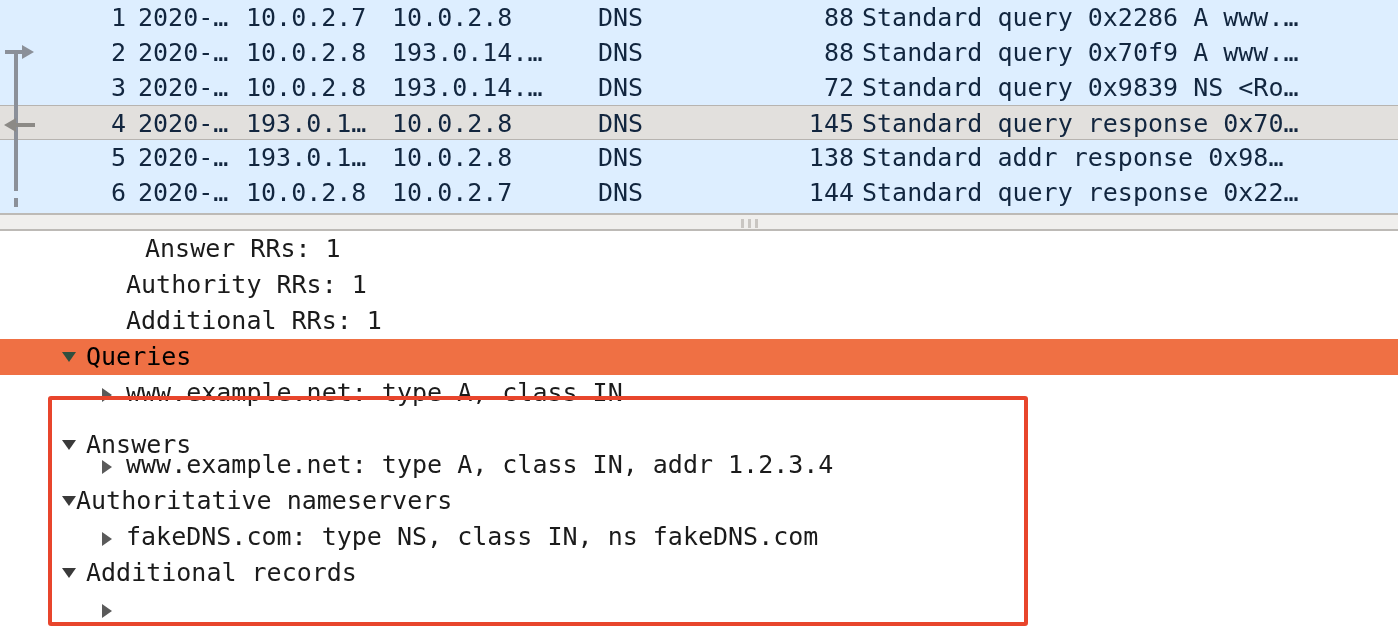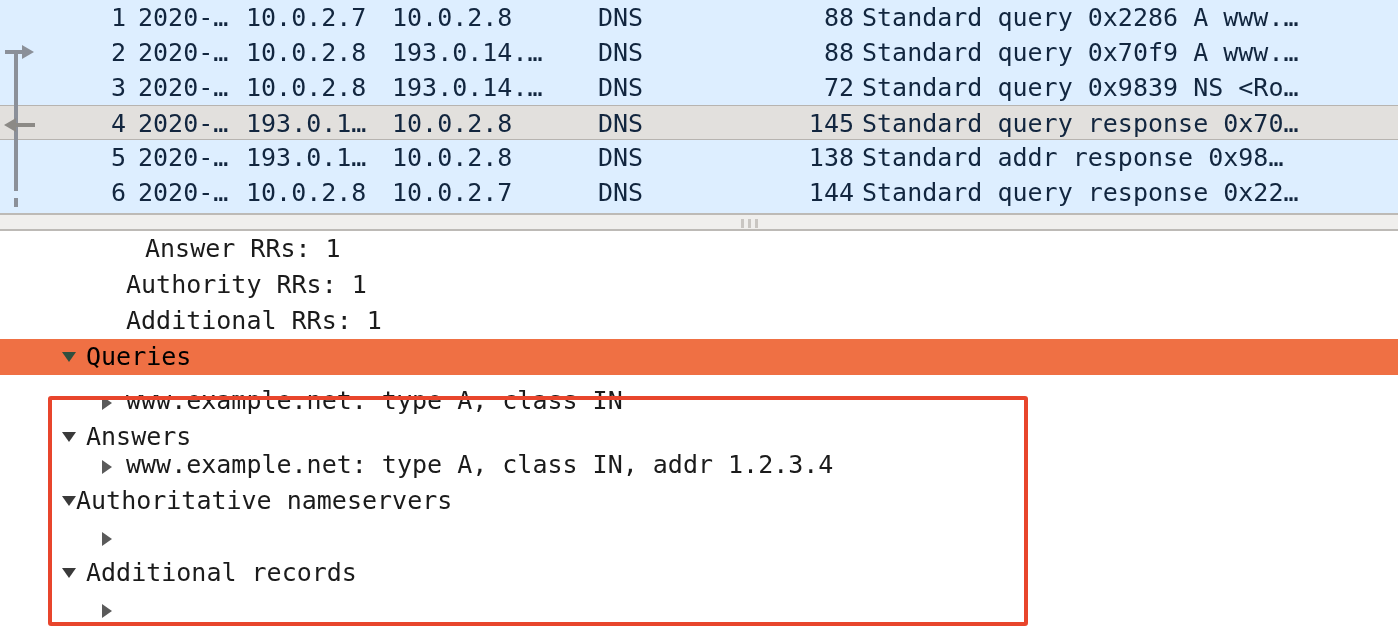--- a/index.html
+++ b/index.html
@@ -208,25 +208,25 @@
       <i></i>
     </div>
   </div>
 
   <div id="packet-detail">
     <div id="detail-rows">
         <div class="detail-row" style="top: 0px;"><span class="dtext" style="left: 126px; margin-left: 19px;">Answer RRs: 1</span></div>
         <div class="detail-row" style="top: 36px;"><span class="dtext" style="left: 126px; text-align: right;">Authority RRs: 1</span></div>
         <div class="detail-row" style="top: 72px;"><span class="dtext" style="left: 126px;">Additional RRs: 1</span></div>
         <div class="detail-row highlight" style="top: 108px;"><span class="tri tri-down" style="left: 62px;"></span><span class="dtext" style="left: 86px;">Queries</span></div>
-        <div class="detail-row" style="top: 152px;"><span class="tri tri-right" style="left: 102px;"></span><span class="dtext" style="left: 126px;">www.example.net: type A, class IN</span></div>
-        <div class="detail-row" style="top: 188px;"><span class="tri tri-down" style="left: 62px;"></span><span class="dtext" style="left: 86px;">Answers</span></div>
+        <div class="detail-row" style="top: 144px;"><span class="tri tri-right" style="left: 102px;"></span><span class="dtext" style="left: 126px;">www.example.net: type A, class IN</span></div>
+        <div class="detail-row" style="top: 196px;"><span class="tri tri-down" style="left: 62px;"></span><span class="dtext" style="left: 86px;">Answers</span></div>
         <div class="detail-row" style="top: 216px;"><span class="tri tri-right" style="left: 102px;"></span><span class="dtext" style="left: 126px;">www.example.net: type A, class IN, addr 1.2.3.4</span></div>
         <div class="detail-row" style="top: 252px;"><span class="tri tri-down" style="left: 62px;"></span><span class="dtext" style="left: 76px;">Authoritative nameservers</span></div>
-        <div class="detail-row" style="top: 288px;"><span class="tri tri-right" style="left: 102px;"></span></div>
+        <div class="detail-row" style="top: 288px;"><span class="tri tri-right" style="left: 102px;"></span><span class="dtext" style="left: 126px;">fakeDNS.com: type NS, class IN, ns fakeDNS.com</span></div>
         <div class="detail-row" style="top: 324px;"><span class="tri tri-down" style="left: 62px;"></span><span class="dtext" style="left: 86px;">Additional records</span></div>
         <div class="detail-row" style="top: 360px;"><span class="tri tri-right" style="left: 102px;"></span></div>
       </div>
   </div>
 
   <div id="annotation-box"></div>
 
 </div>
 
 </body></html>

